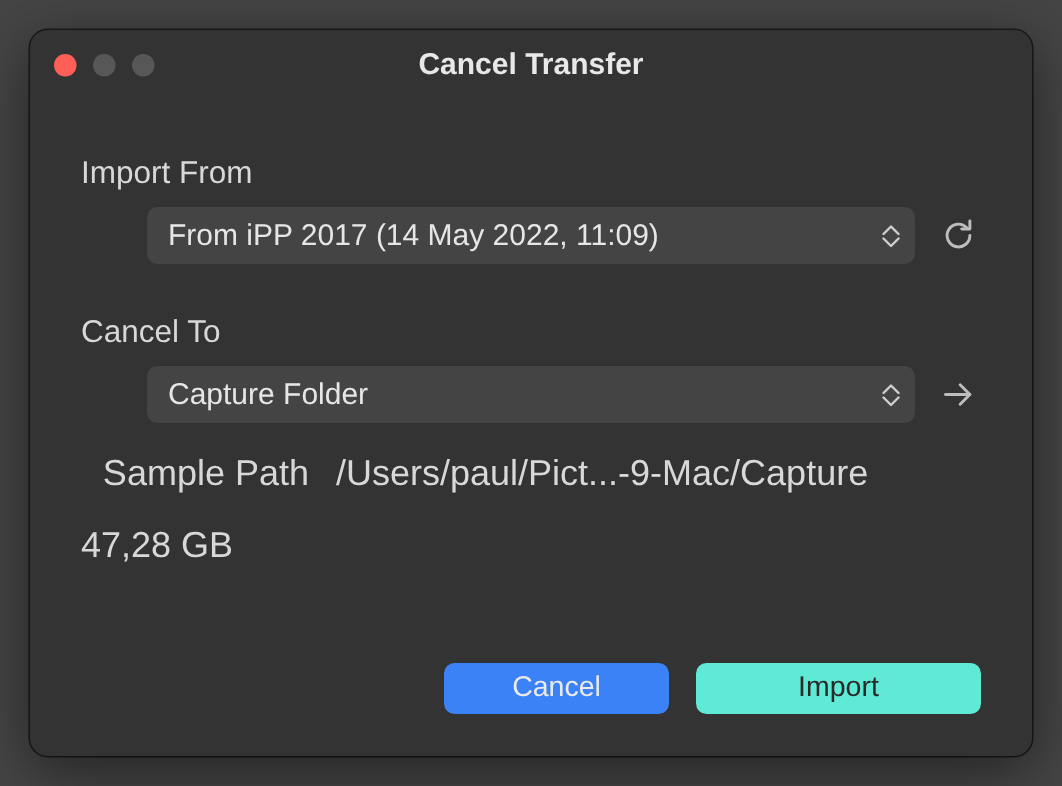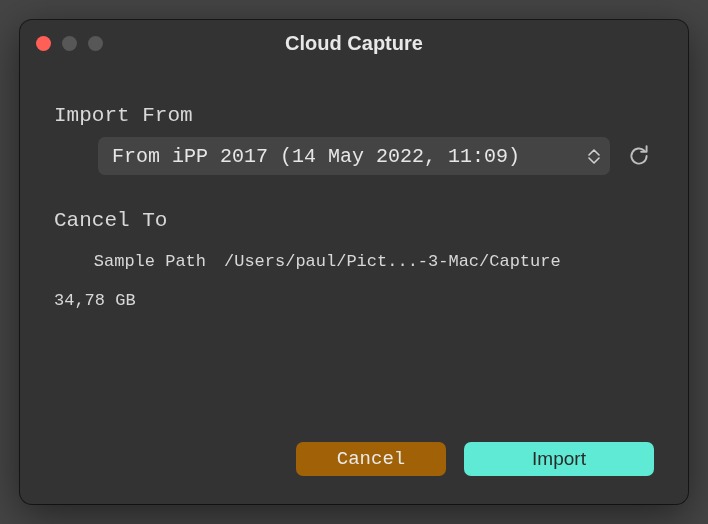--- a/index.html
+++ b/index.html
@@ -48,21 +48,20 @@
     text-align: center;
     color: #e8e8e8;
     font-size: 20px;
     font-weight: 700;
     pointer-events: none;
   }
   .content {
     flex: 1;
     padding: 20px 34px 0 34px;
     color: #d8d8d8;
-    font-family: Liberation Mono, monospace;
   }
   .section-label {
     font-size: 21px;
     color: #d8d8d8;
     margin-bottom: 10px;
     margin-top: 18px;
   }
   .row {
     display: flex;
     align-items: center;
@@ -94,21 +93,21 @@
     height: 30px;
     display: flex;
     align-items: center;
     justify-content: center;
     color: #bdbdbd;
     cursor: pointer;
   }
   .kv {
     display: flex;
     margin-top: 20px;
-    font-size: 17px;
+    font-size: 24px;
     color: #d8d8d8;
     justify-content: center;
   }
   .kv .k {
     width: 170px;
     text-align: right;
     padding-right: 18px;
   }
   .kv .v {
     flex: 1;
@@ -127,44 +126,43 @@
     min-width: 150px;
     border-radius: 7px;
     font-size: 19px;
     display: flex;
     align-items: center;
     justify-content: center;
     cursor: pointer;
     border: none;
   }
   .btn-secondary {
-    background: #a16207;
+    background: #3b82f6;
     color: #eaeaea;
-    font-family: Liberation Mono, monospace;
   }
   .btn-primary {
     background: #5eead4;
     color: #2a2a2a;
     min-width: 190px;
     font-weight: 500;
   }
   .gap-top { margin-top: 34px; }
 </style>
 </head>
 <body>
 
 <div class="window">
 
   <div class="titlebar">
     <div class="traffic-lights">
       <div class="traffic-light tl-close"></div>
       <div class="traffic-light tl-min"></div>
       <div class="traffic-light tl-max"></div>
     </div>
-    <div class="window-title">Cloud Capture</div>
+    <div class="window-title">Cancel Transfer</div>
   </div>
 
   <div class="content">
 
     <div class="section-label">Import From</div>
     <div class="row">
       <div class="select">
         <span>From iPP 2017 (14 May 2022, 11:09)</span>
         <span class="stepper">
           <svg width="12" height="7" viewBox="0 0 12 7">
@@ -177,28 +175,47 @@
       </div>
       <div class="icon-btn">
         <svg width="26" height="26" viewBox="0 0 24 24">
           <path d="M19 12a7 7 0 1 1-2.05-4.95" stroke="#bdbdbd" stroke-width="1.8" fill="none" stroke-linecap="round"></path>
           <path d="M19 3 L19 8 L14 8" stroke="#bdbdbd" stroke-width="1.8" fill="none" stroke-linecap="round" stroke-linejoin="round"></path>
         </svg>
       </div>
     </div>
 
     <div class="section-label gap-top">Cancel To</div>
+    <div class="row">
+      <div class="select">
+        <span>Capture Folder</span>
+        <span class="stepper">
+          <svg width="12" height="7" viewBox="0 0 12 7">
+              <path d="M1 6 L6 1 L11 6" stroke="#cfcfcf" stroke-width="1.6" fill="none" stroke-linecap="round" stroke-linejoin="round"></path>
+            </svg>
+          <svg width="12" height="7" viewBox="0 0 12 7">
+              <path d="M1 1 L6 6 L11 1" stroke="#cfcfcf" stroke-width="1.6" fill="none" stroke-linecap="round" stroke-linejoin="round"></path>
+            </svg>
+        </span>
+      </div>
+      <div class="icon-btn">
+        <svg width="26" height="26" viewBox="0 0 24 24">
+          <path d="M4 12 L19 12" stroke="#bdbdbd" stroke-width="1.8" fill="none" stroke-linecap="round"></path>
+          <path d="M13 6 L19 12 L13 18" stroke="#bdbdbd" stroke-width="1.8" fill="none" stroke-linecap="round" stroke-linejoin="round"></path>
+        </svg>
+      </div>
+    </div>
 
     <div class="kv">
       <div class="k">Sample Path</div>
-      <div class="v">/Users/paul/Pict...-3-Mac/Capture</div>
+      <div class="v">/Users/paul/Pict...-9-Mac/Capture</div>
     </div>
 
     <div class="kv">
-      <div class="v">34,78 GB</div>
+      <div class="v">47,28 GB</div>
     </div>
 
   </div>
 
   <div class="footer">
     <button class="btn btn-secondary">Cancel</button>
     <button class="btn btn-primary">Import</button>
   </div>
 
 </div>

